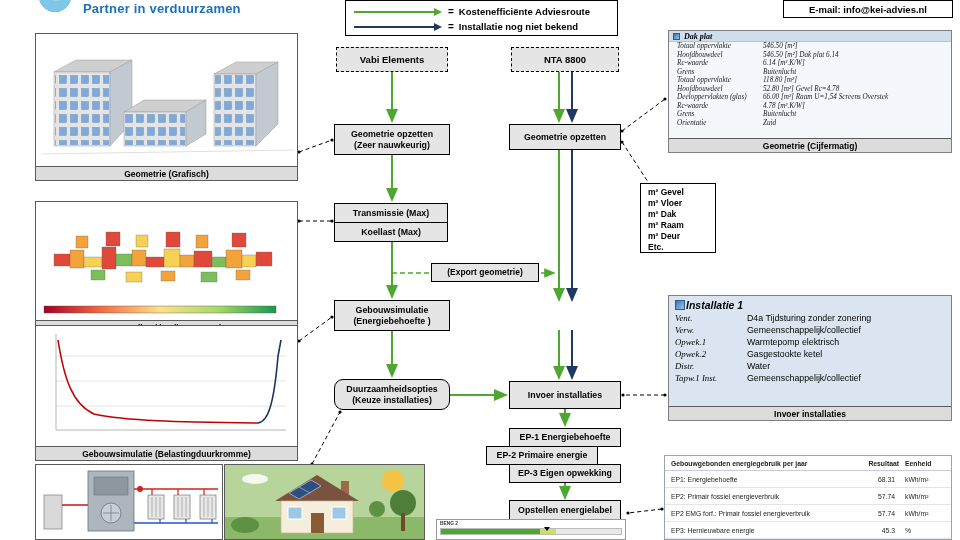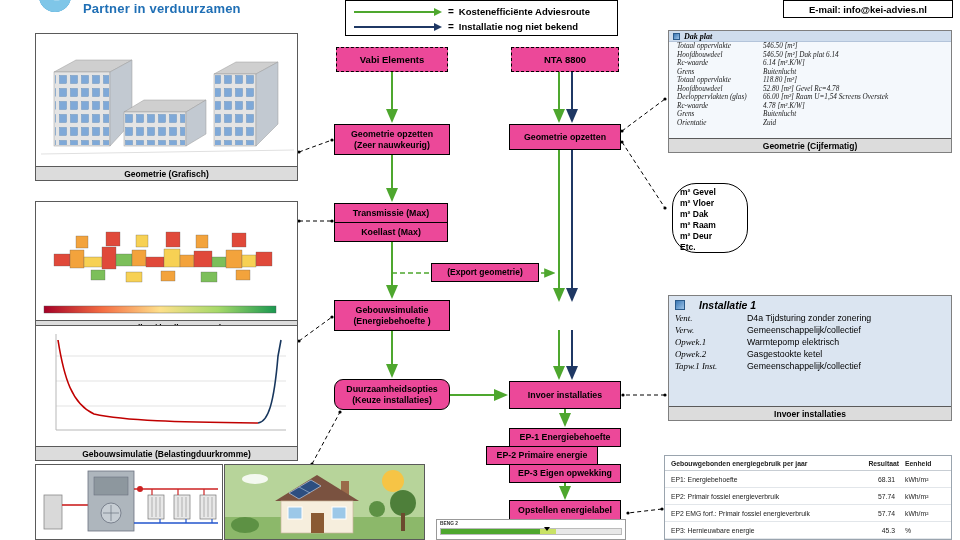--- a/index.html
+++ b/index.html
@@ -20,38 +20,38 @@
   .emailbox { border:1.6px solid #000; background:#fff; font-weight:bold; font-size:9.5px;
               display:flex; align-items:center; justify-content:center; }
 
   
   .panel { border:1px solid #5a5a5a; background:#fff; overflow:hidden; }
   .caption { position:absolute; left:0; right:0; bottom:0; height:14px; background:#dcdcdc;
              border-top:1px solid #5a5a5a; font-size:8.5px; font-weight:bold;
              display:flex; align-items:center; justify-content:center; }
 
   
-  .flowbox { border:1.3px solid #000; background:#ec4899; font-weight:bold; font-size:8.8px;
+  .flowbox { border:1.3px solid #000; background:#e5e5e5; font-weight:bold; font-size:8.8px;
              line-height:1.2; text-align:center; display:flex; flex-direction:column;
              align-items:center; justify-content:center; }
   .dashedbox { border-style:dashed; font-size:9.5px; }
 
   
   .infopanel { border:1px solid #7f7f7f; background:#eef3fa; }
   .secband { display:flex; align-items:center; gap:4px; background:#cfdded;
              border-bottom:1px solid #b3c4da; height:11px; padding:0 4px;
              font-family:"Liberation Serif", serif; font-style:italic; font-weight:bold; font-size:8px; }
   .bicon { display:inline-block; width:7px; height:7px; border:0.5px solid #2a5a8a;
            background:linear-gradient(135deg,#3b78b5,#9cc3e8); }
   .kvrow { display:grid; grid-template-columns:86px 1fr; padding:0 4px 0 8px;
            font-family:"Liberation Serif", serif; font-style:italic; font-size:7.2px;
            line-height:8.5px; color:#1a1a1a; }
   .m2box { border:1.3px solid #000; background:#fff; font-weight:bold; font-size:8.5px;
            line-height:11px; padding:3px 0 0 7px; }
-  .insttitle { display:flex; align-items:center; gap:14px; padding:3px 6px 1px 6px;
+  .insttitle { display:flex; align-items:center; gap:1px; padding:3px 6px 1px 6px;
                font-weight:bold; font-style:italic; font-size:10.5px; }
   .instrow { display:grid; grid-template-columns:72px 1fr; padding:0 6px; line-height:12px; }
   .instrow .il { font-family:"Liberation Serif", serif; font-style:italic; font-size:8.8px; }
   .instrow .iv { font-size:8.8px; }
   .resulttable { border:1px solid #9aa4ae; background:#fff; font-size:6.8px; color:#222; }
   .reshead { display:grid; grid-template-columns:1fr 52px 40px; padding:4px 6px 3px 6px;
              border-bottom:1px solid #c7cdd3; font-weight:bold; }
   .resrow { display:grid; grid-template-columns:1fr 52px 40px; padding:4.5px 6px;
             border-bottom:1px solid #e2e6ea; }
   .resrow .rv { text-align:right; padding-right:10px; }
@@ -401,21 +401,21 @@
         <span>Grens</span>
         <span>Buitenlucht</span>
       </div>
     <div class="kvrow">
         <span>Orientatie</span>
         <span>Zuid</span>
       </div>
     <div class="caption">Geometrie (Cijfermatig)</div>
   </div>
 
-  <div class="abs m2box" style="left:672px;top:183px;width:76px;height:70px;border-radius:24px;">
+  <div class="abs m2box" style="left:640px;top:183px;width:76px;height:70px;">
     <div>m² Gevel</div>
     <div>m² Vloer</div>
     <div>m² Dak</div>
     <div>m² Raam</div>
     <div>m² Deur</div>
     <div>Etc.</div>
   </div>
 
   <div class="abs infopanel" style="left:668px;top:295px;width:284px;height:126px;background:#dbe5f1;">
     <div class="insttitle">
@@ -432,20 +432,24 @@
       </div>
     <div class="instrow">
         <span class="il">Opwek.1</span>
         <span class="iv">Warmtepomp elektrisch</span>
       </div>
     <div class="instrow">
         <span class="il">Opwek.2</span>
         <span class="iv">Gasgestookte ketel</span>
       </div>
     <div class="instrow">
+        <span class="il">Distr.</span>
+        <span class="iv">Water</span>
+      </div>
+    <div class="instrow">
         <span class="il">Tapw.1 Inst.</span>
         <span class="iv">Gemeenschappelijk/collectief</span>
       </div>
     <div class="caption">Invoer installaties</div>
   </div>
 
   <div class="abs resulttable" style="left:664px;top:455px;width:288px;height:85px;">
     <div class="reshead">
       <span>Gebouwgebonden energiegebruik per jaar</span>
       <span class="rv">Resultaat</span>

